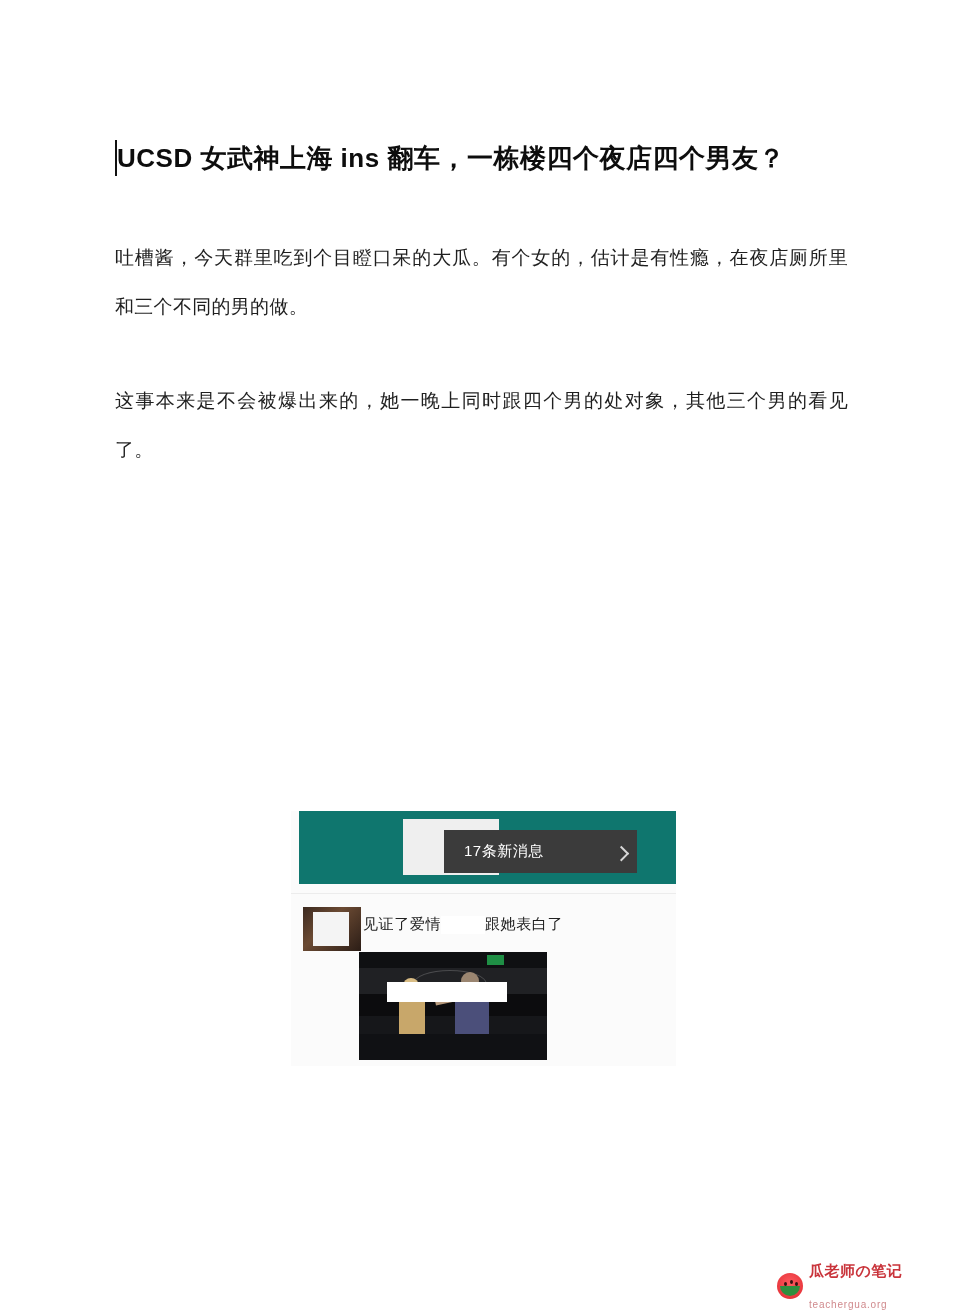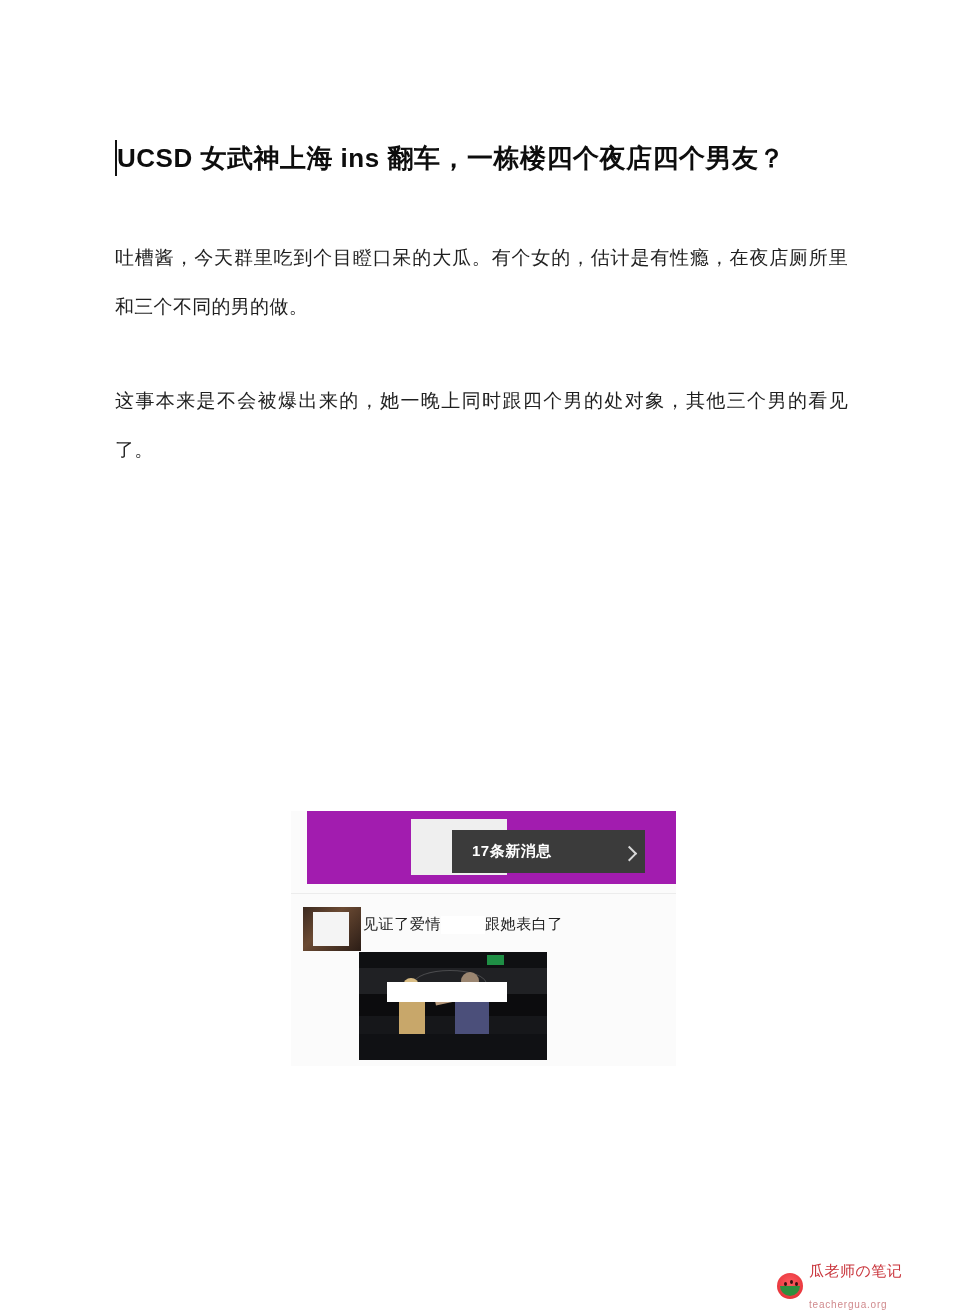--- a/index.html
+++ b/index.html
@@ -52,26 +52,25 @@
     position: absolute;
     left: 291px;
     top: 811px;
     width: 385px;
     height: 255px;
     background: #fbfbfb;
     overflow: hidden;
   }
   .shot-toprow {
     position: absolute;
-    left: 16px;
+    left: 8px;
     top: 0;
     width: 385px;
     height: 73px;
-    background: #a21caf;
-    font-weight: bold;
+    background: #0f766e;
   }
   .shot-greyblock {
     position: absolute;
     left: 104px;
     top: 8px;
     width: 96px;
     height: 56px;
     background: #efefef;
   }
   .newmsg-pill {
@@ -256,21 +255,21 @@
   .wm-text {
     margin-left: 6px;
     display: flex;
     flex-direction: column;
     line-height: 1.15;
   }
   .wm-name {
     font-size: 15px;
     color: #c9343b;
     letter-spacing: 0.5px;
-    font-weight: normal;
+    font-weight: bold;
   }
   .wm-url {
     font-size: 10px;
     color: #d08a8d;
     letter-spacing: 0.8px;
     margin-top: 20px;
   }
 </style>
 </head>
 <body>

